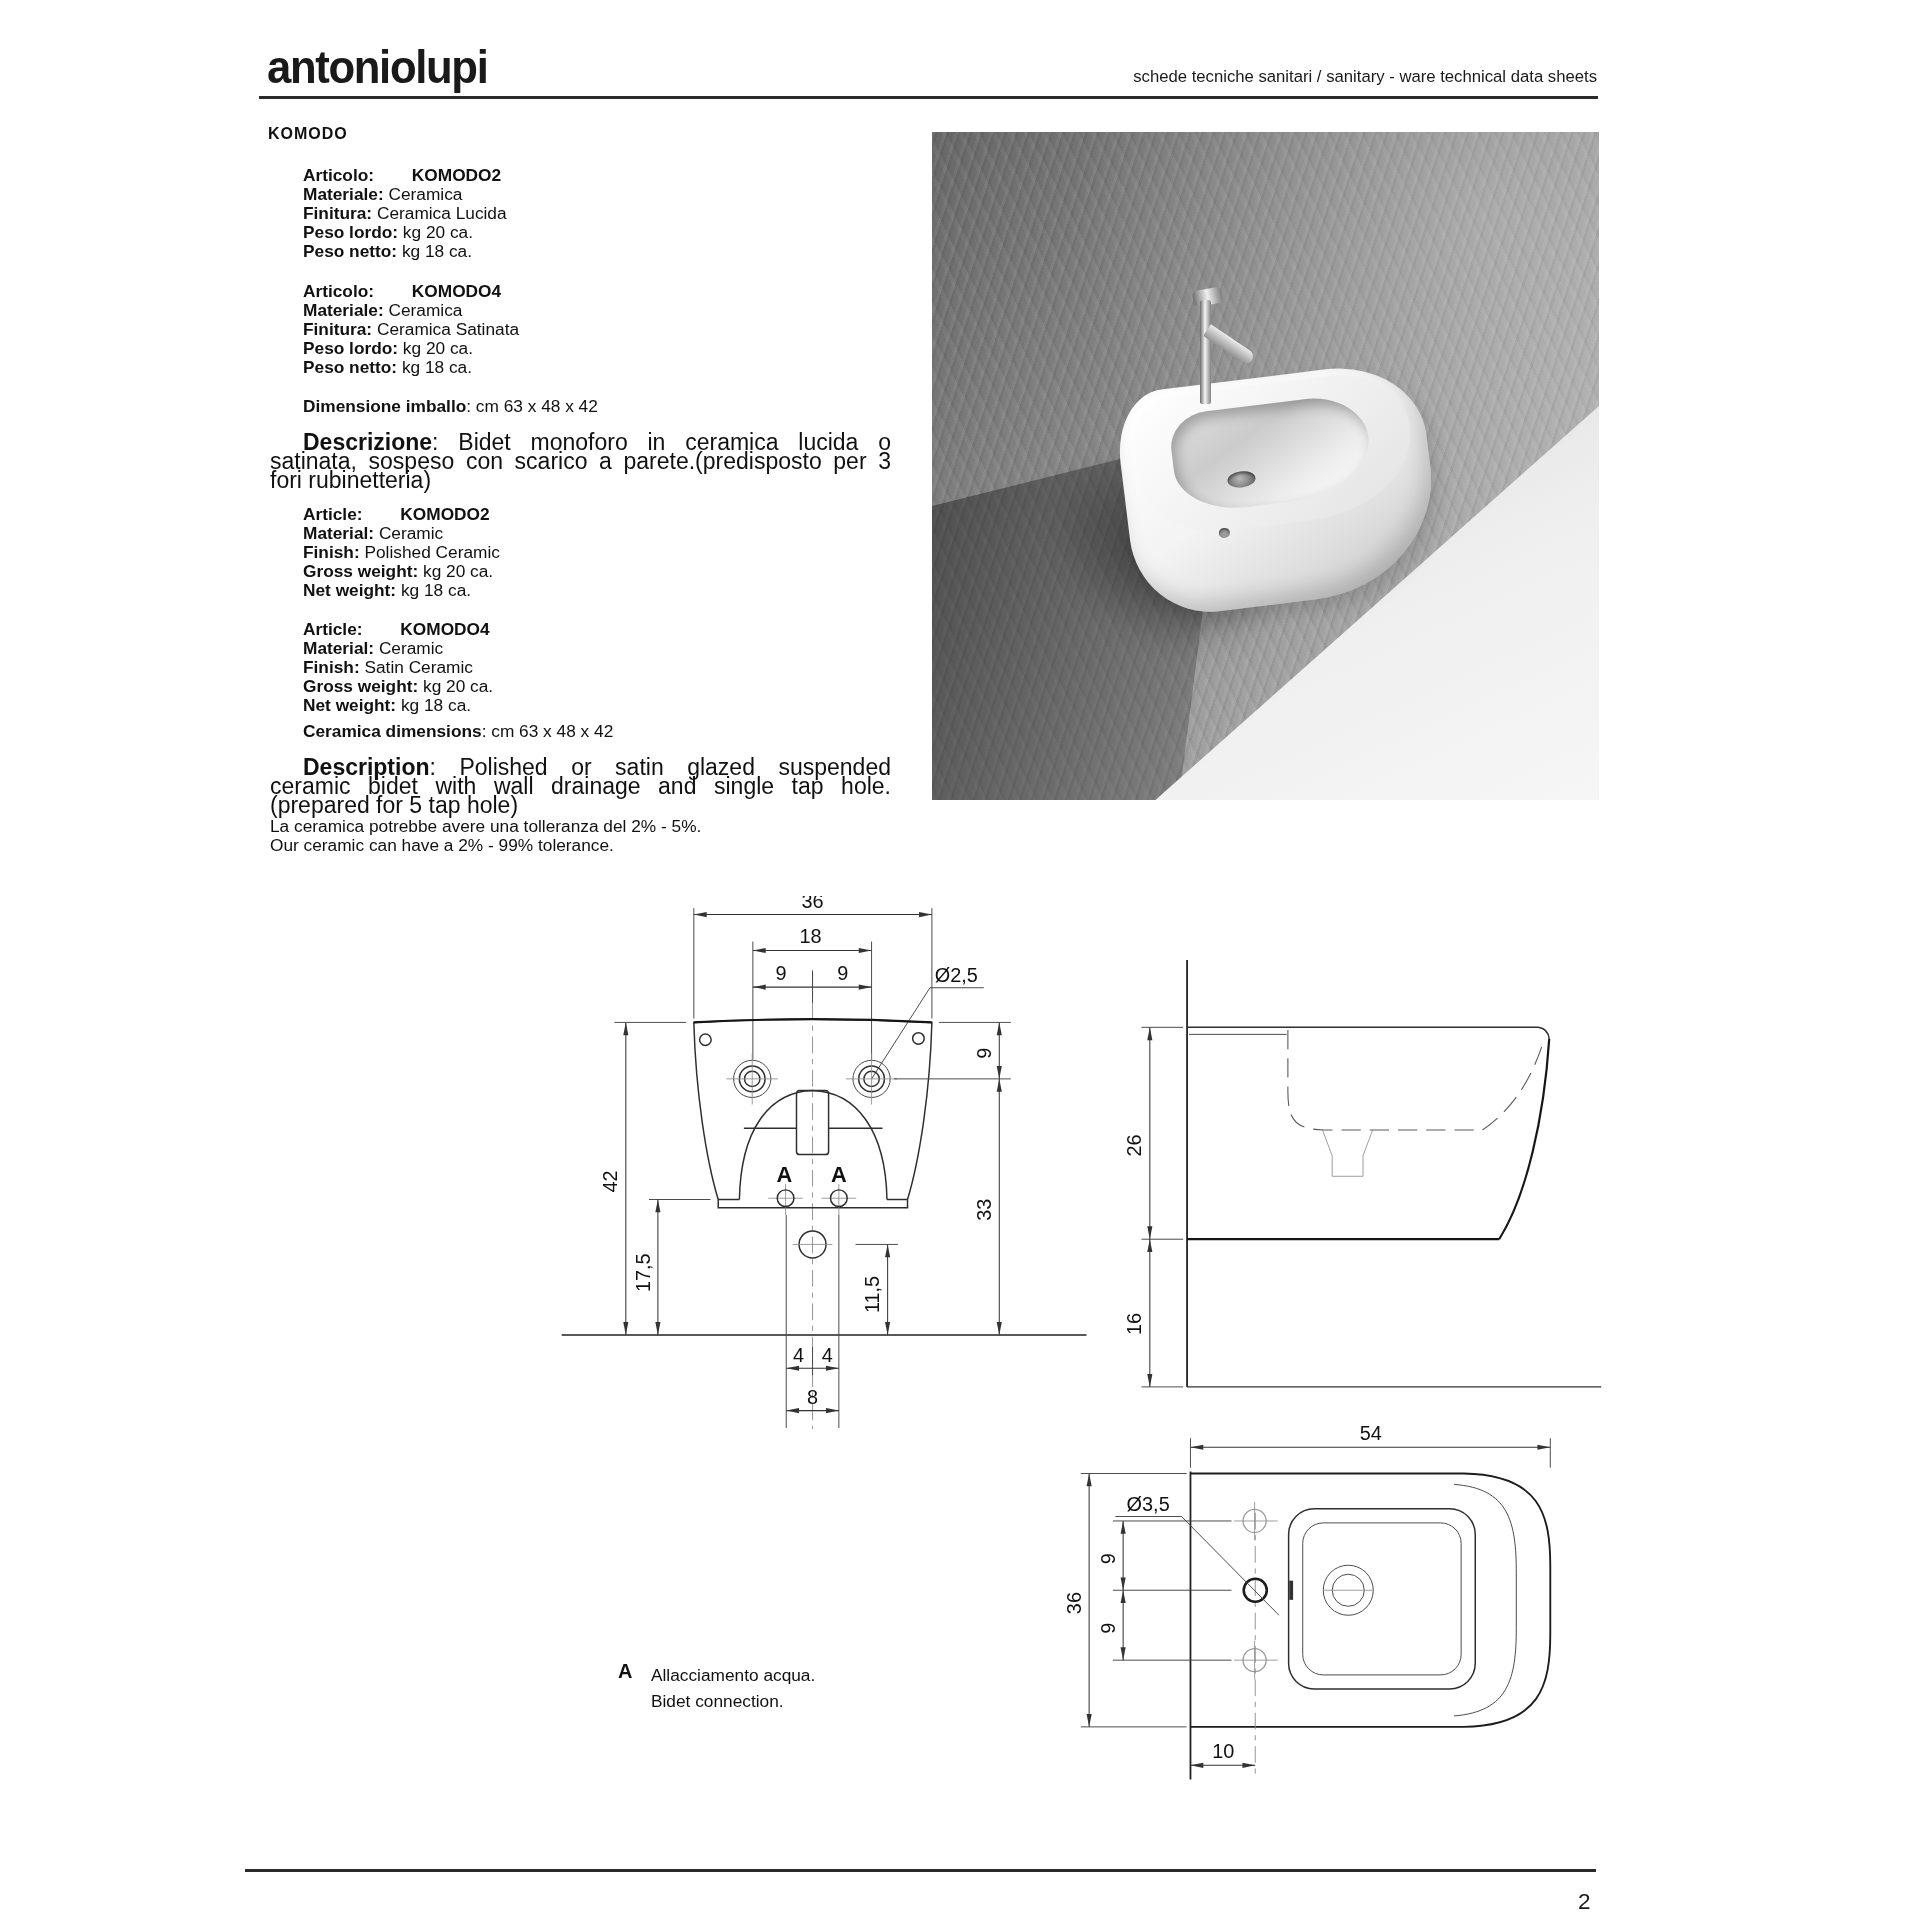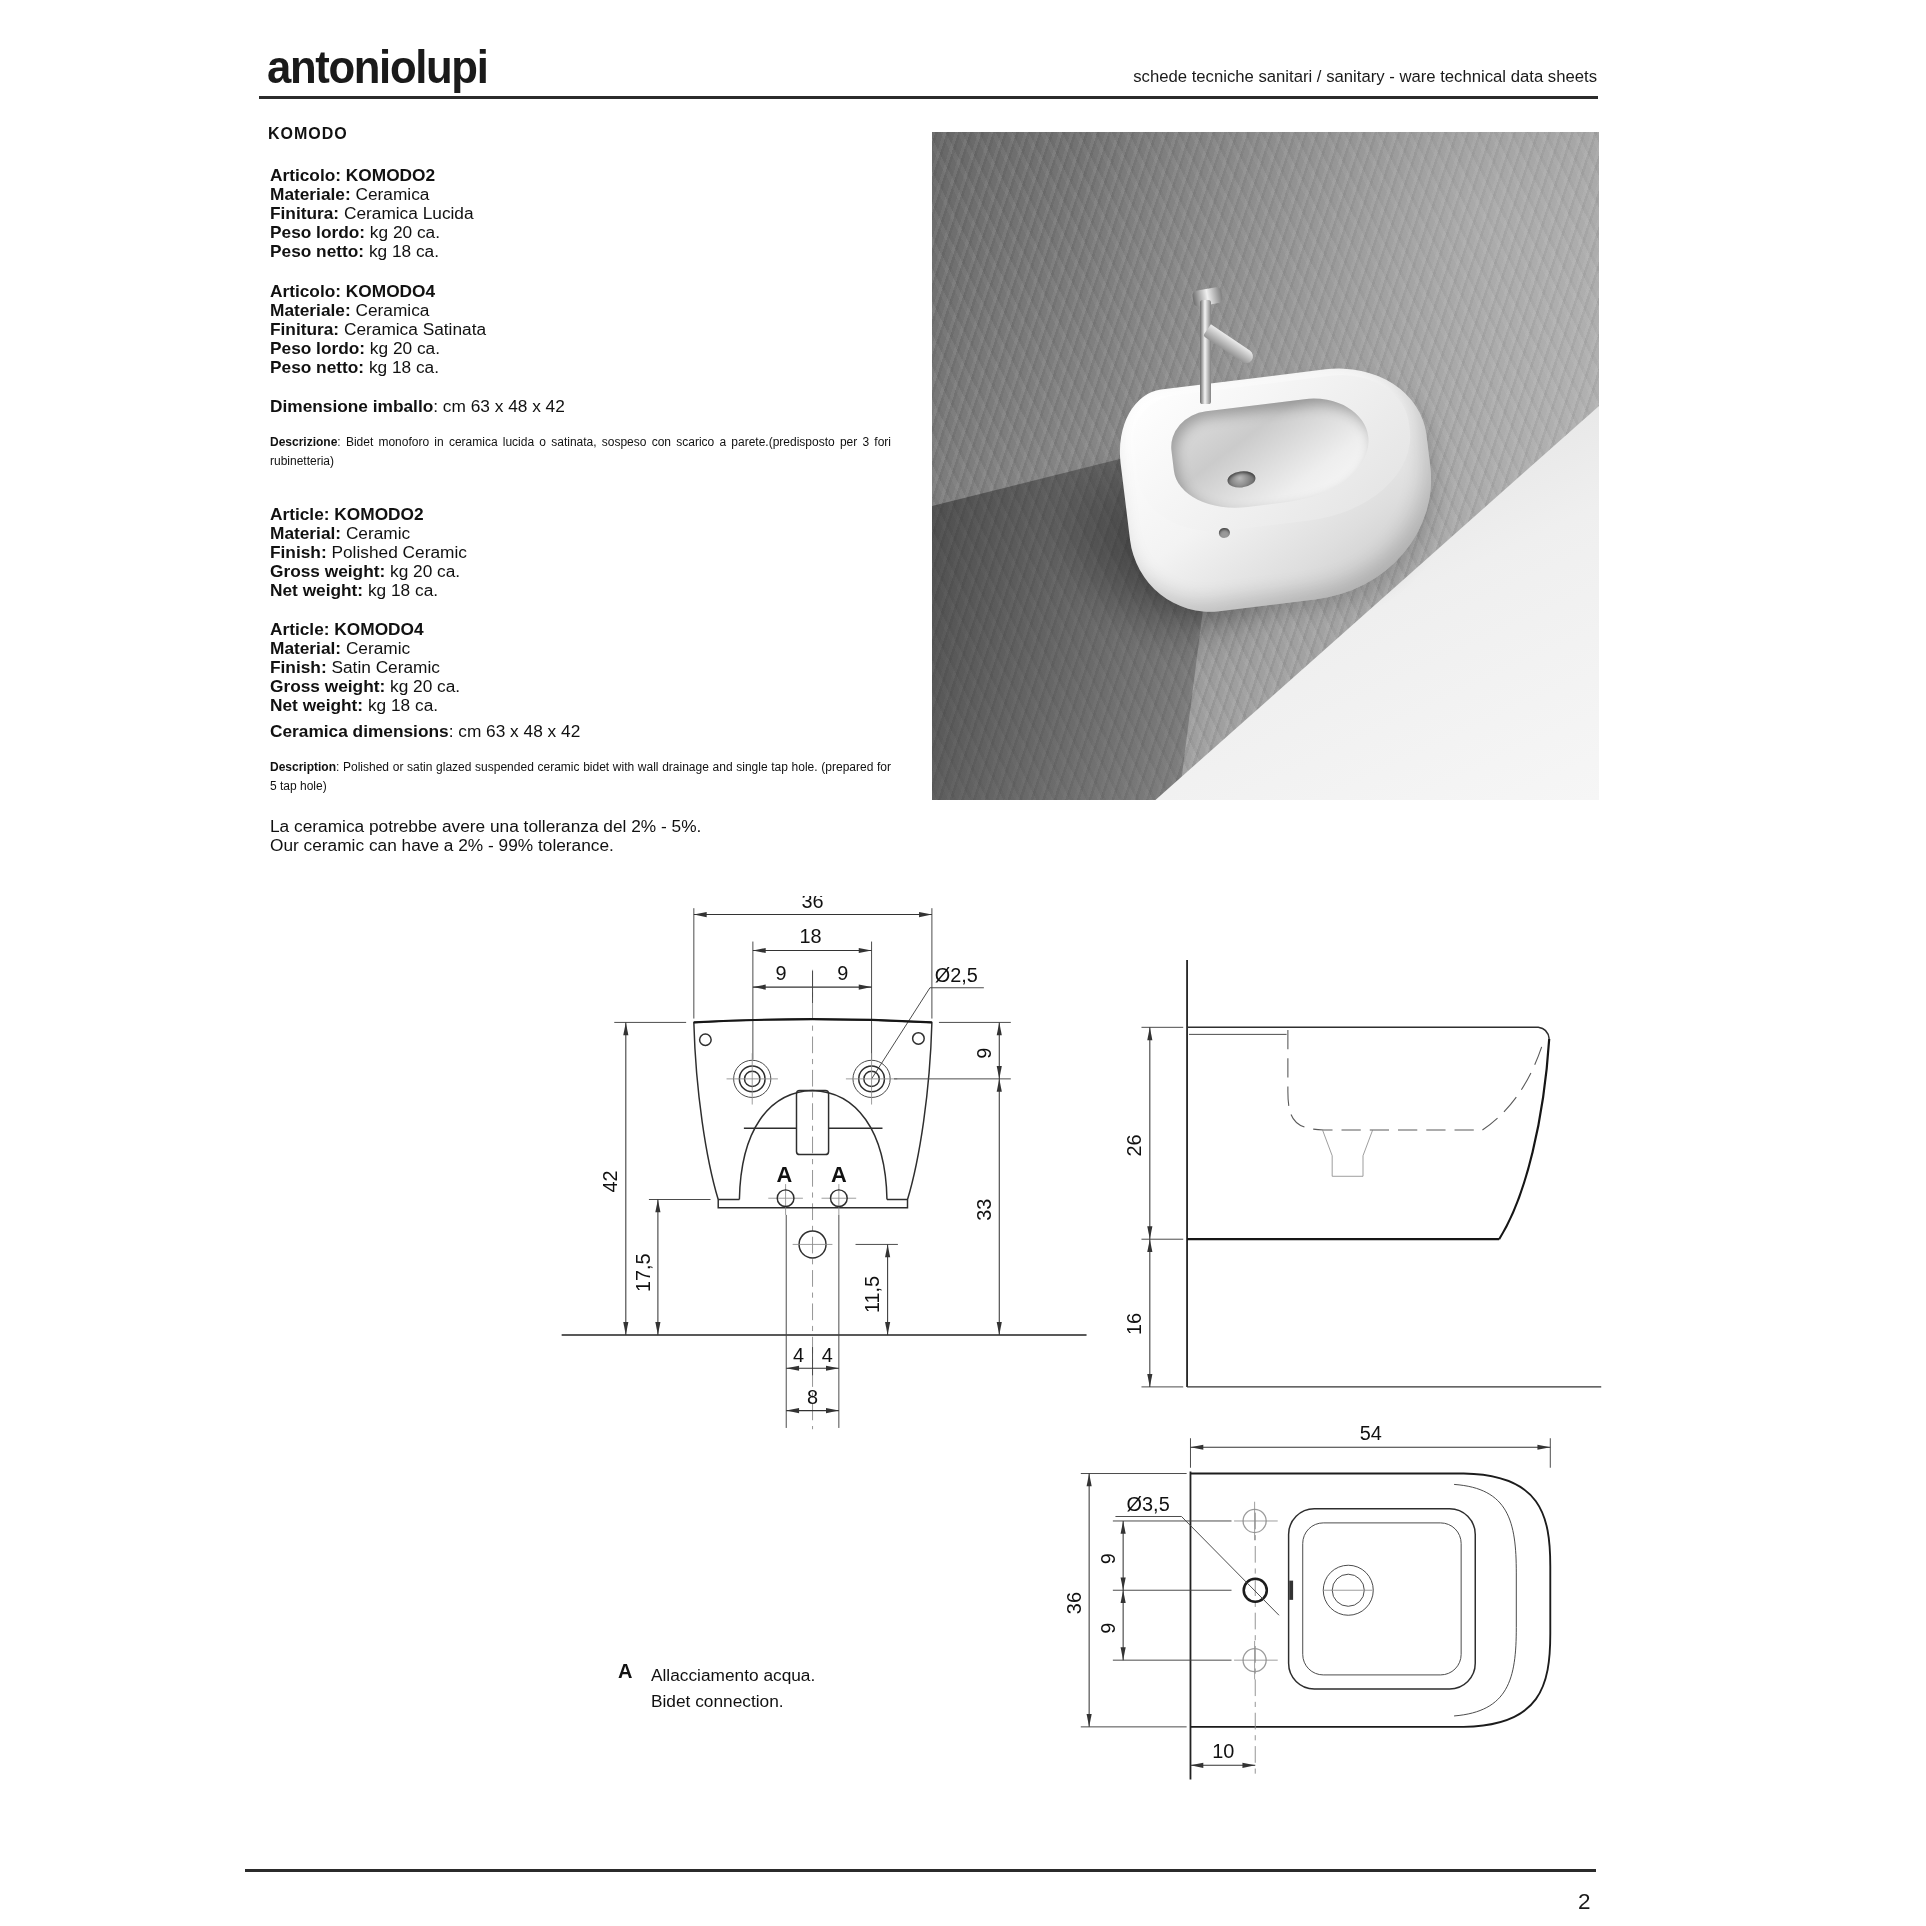--- a/index.html
+++ b/index.html
@@ -18,22 +18,22 @@
   .subtitle{right:329px;top:67px;font-size:16.7px;white-space:nowrap;color:#1a1a1a;}
   .hrule{left:259px;top:96px;width:1339px;height:2.6px;background:#2b2b2b;}
   .frule{left:245px;top:1869px;width:1351px;height:2.6px;background:#2b2b2b;}
   .pagenum{left:1578px;top:1889px;font-size:22.5px;color:#1a1a1a;}
 
   .title{left:268px;top:125px;font-size:16px;font-weight:bold;letter-spacing:1px;}
 
   
   .sl{font-size:17.3px;line-height:19px;white-space:nowrap;}
   .specblock{left:270px;width:623px;}
-  .para{left:270px;width:621px;font-size:12px;line-height:19px;text-align:justify;}
-  .b{font-weight:bold;}
+  .para{left:270px;width:621px;font-size:23px;line-height:19px;text-align:justify;}
+  .b{font-weight:bold;margin-left:33px;}
   .i{}
 
   
   .photo{left:932px;top:132px;width:667px;height:668px;overflow:hidden;background:#9a9a9a;}
   .ph-wall{position:absolute;inset:0;background:
     radial-gradient(ellipse at 82% 12%, rgba(255,255,255,0.20), rgba(255,255,255,0) 52%),
     repeating-linear-gradient(108deg, rgba(255,255,255,0.05) 0 3.2px, rgba(0,0,0,0.05) 3.2px 5.8px, rgba(255,255,255,0) 5.8px 11px),
     repeating-linear-gradient(63deg, rgba(255,255,255,0.04) 0 4.5px, rgba(0,0,0,0.03) 4.5px 7.7px, rgba(255,255,255,0) 7.7px 14.8px),
     linear-gradient(128deg,#676767 0%,#828282 30%,#9b9b9b 58%,#b0b0b0 82%,#b8b8b8 100%);}
   .ph-wall-shadow{position:absolute;inset:0;

